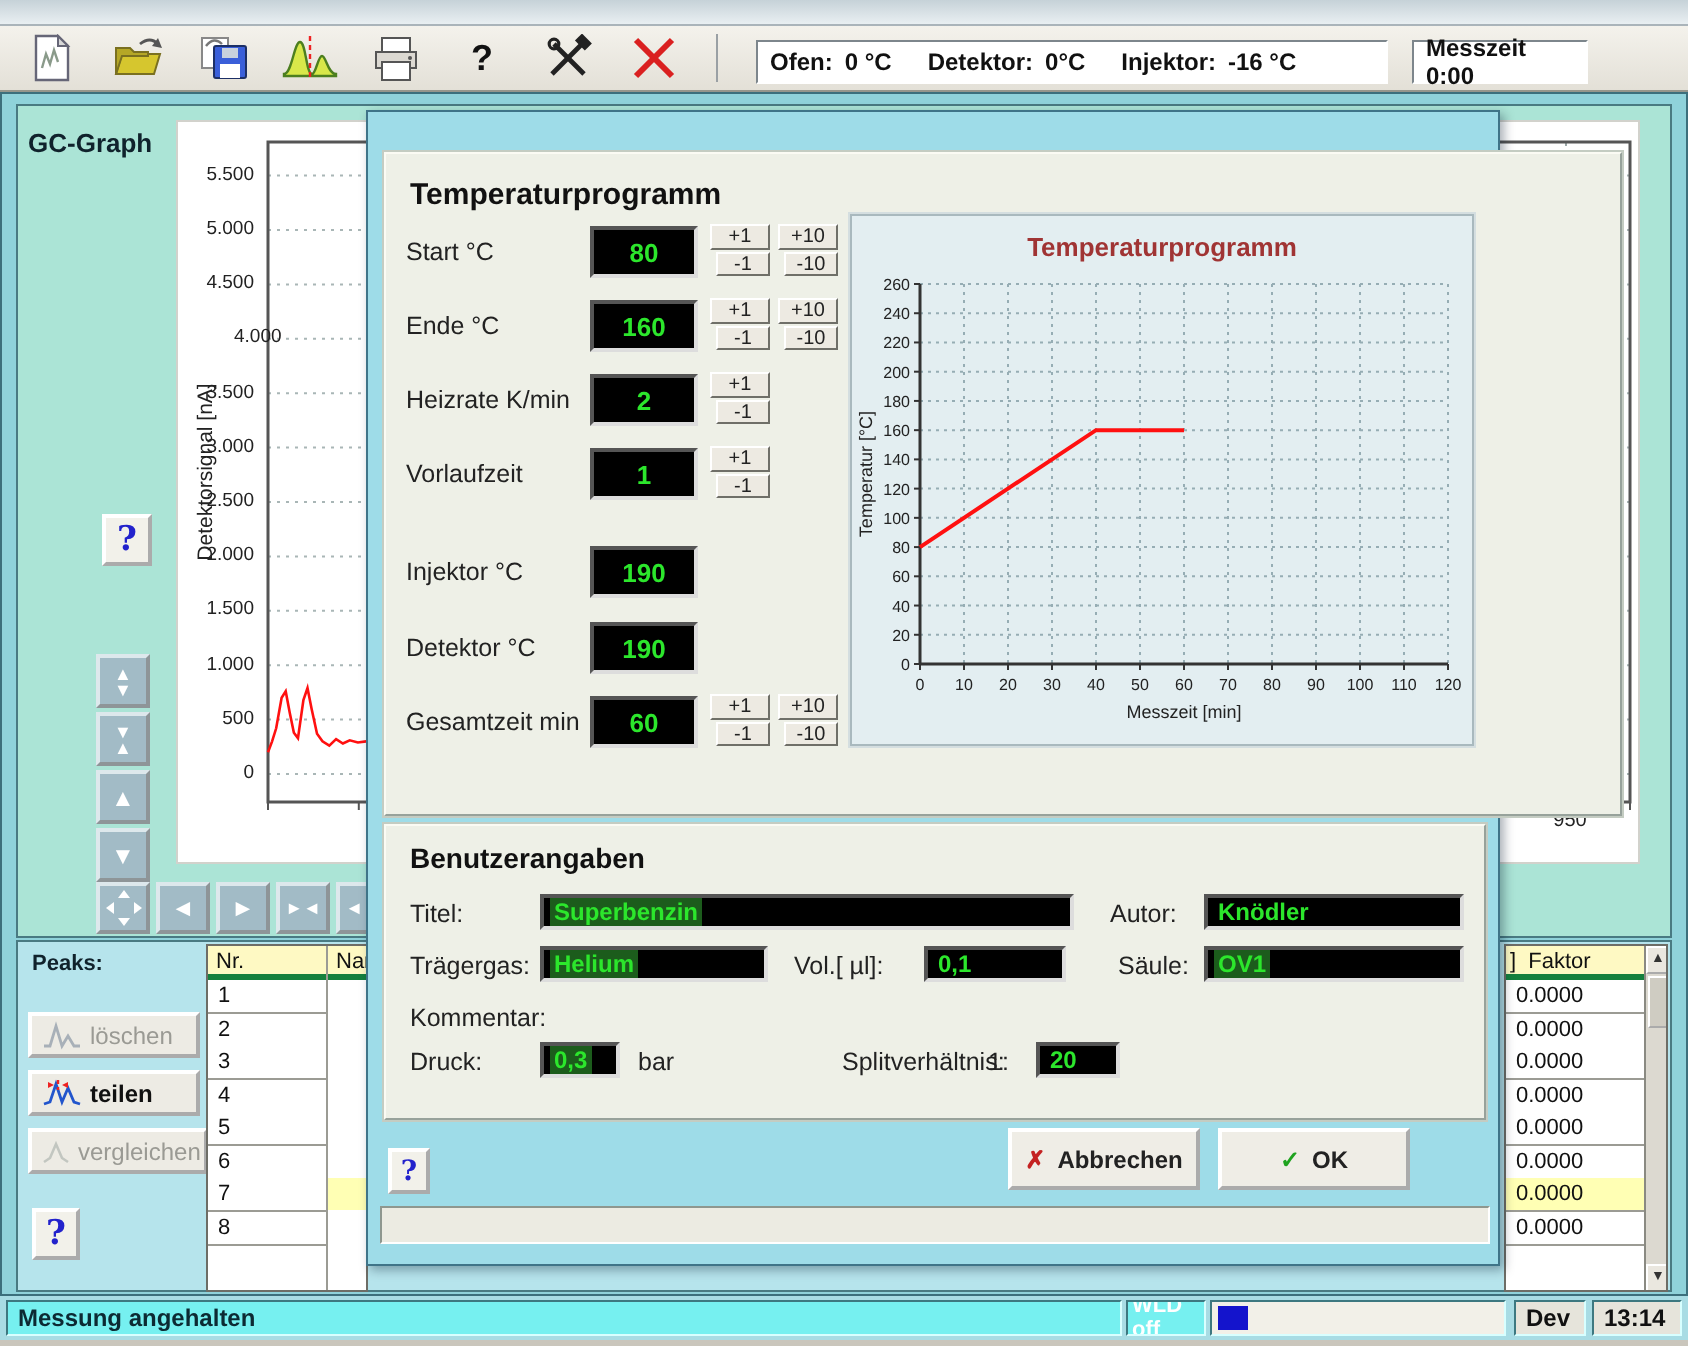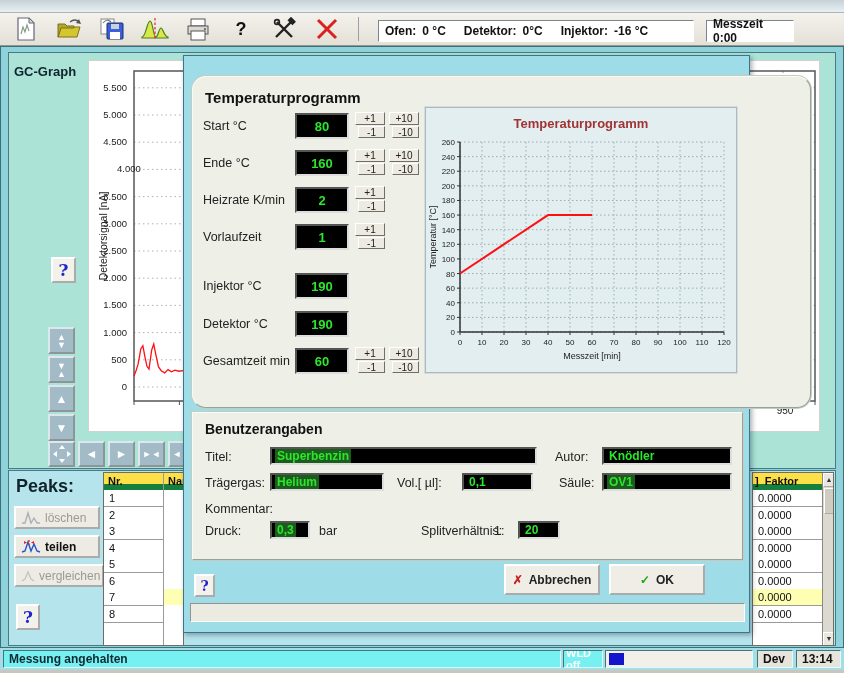--- a/index.html
+++ b/index.html
@@ -63,28 +63,28 @@
   .chart-title { position:absolute; left:0; top:8px; width:100%; text-align:center;
                  color:#a03434; font-weight:bold; font-size:13px; }
   .u-label { position:absolute; font-size:12.5px; color:#222; }
   .win-btn { position:absolute; background:#efede6; border:2px outset #fff; font-size:12px; font-weight:bold;
              color:#222; display:flex; align-items:center; justify-content:center; gap:6px; }
   .x-mark { color:#c42222; font-weight:bold; }
   .check-mark { color:#1fa31f; font-weight:bold; }
   .dialog-strip { position:absolute; background:#ecebe2; border:1px solid; border-color:#8e978f #fff #fff #8e978f; }
 
   
-  .peaks-label { left:16px; top:476px; font-size:18px; font-weight:bold; color:#10222c; }
+  .peaks-label { left:16px; top:476px; font-size:11px; font-weight:bold; color:#10222c; }
   .peaks-btn { position:absolute; left:14px; width:86px; height:23px; background:#edebe4;
                border:2px outset #fff; font-size:12px; display:flex; align-items:center; gap:4px; padding-left:5px; }
   .peaks-btn.disabled { color:#9a9a94; }
   .peaks-btn.active { font-weight:bold; color:#111; }
   .wtable { position:absolute; background:#fff; border:1px solid #6d6d66; overflow:hidden; }
-  .th { position:absolute; left:0; top:0; background:#fde047; border-bottom:6px solid #15803d;
-        font-size:11px; font-weight:bold; color:#111; padding:2px 0 0 4px; }
+  .th { position:absolute; left:0; top:0; background:#fef9c3; border-bottom:3px solid #15803d;
+        font-size:11px; font-weight:normal; color:#111; padding:2px 0 0 4px; }
   .trow { position:absolute; left:0; height:17px; border-bottom:1px solid #9b9b94;
           font-size:11px; color:#111; padding:2px 0 0 5px; background:#fff; width:100%; }
   .trow.selrow { background:#ffffb4; }
   .selcell { position:absolute; background:#ffffb4; }
   .vdiv { position:absolute; background:#9b9b94; }
   .scrollbar { position:absolute; background:#dcd9d0; border-left:1px solid #8a8a82; }
   .sb-btn { position:absolute; left:0; width:100%; height:14px; background:#eae7df; border:1px outset #fff;
             font-size:7px; color:#333; text-align:center; line-height:12px; }
   .sb-thumb { position:absolute; left:1px; width:11px; background:#cfccc2; border:1px outset #fff; }
 
@@ -334,21 +334,21 @@
       </div>
     <div class="scrollbar" style="left:69px;top:0;width:13px;height:174px;">
       <div class="sb-btn" style="top:0;">▲</div>
       <div class="sb-thumb" style="top:15px;height:26px;"></div>
       <div class="sb-btn" style="top:159px;">▼</div>
     </div>
   </div>
 
   <div class="abs dialog">
 
-    <div class="panel" style="left:8px;top:20px;width:619px;height:332px;border-radius:14px;">
+    <div class="panel" style="left:8px;top:20px;width:619px;height:332px;">
       <div class="panel-heading" style="left:12px;top:12px;">Temperaturprogramm</div>
       <div id="temp-fields" style="position:absolute;left:0;top:0;width:551px;height:332px;">
           <div class="tf-label" style="left: 10px; top: 42px;">Start °C</div>
           <div class="lcd" style="left: 102px; top: 36px; width: 54px; height: 26px;">80</div>
           <div class="spin-btn" style="left: 162px; top: 35px; width: 30px; height: 13px;">+1</div>
           <div class="spin-btn" style="left: 165px; top: 49px; width: 27px; height: 12px;">-1</div>
           <div class="spin-btn" style="left: 196px; top: 35px; width: 30px; height: 13px;">+10</div>
           <div class="spin-btn" style="left: 199px; top: 49px; width: 27px; height: 12px;">-10</div>
           <div class="tf-label" style="left: 10px; top: 79px;">Ende °C</div>
           <div class="lcd" style="left: 102px; top: 73px; width: 54px; height: 26px;">160</div>

